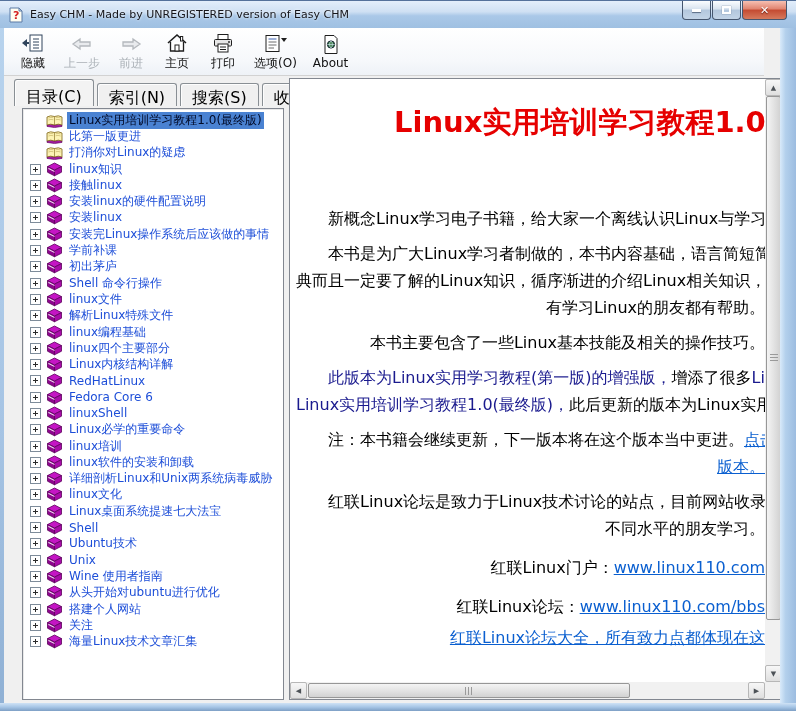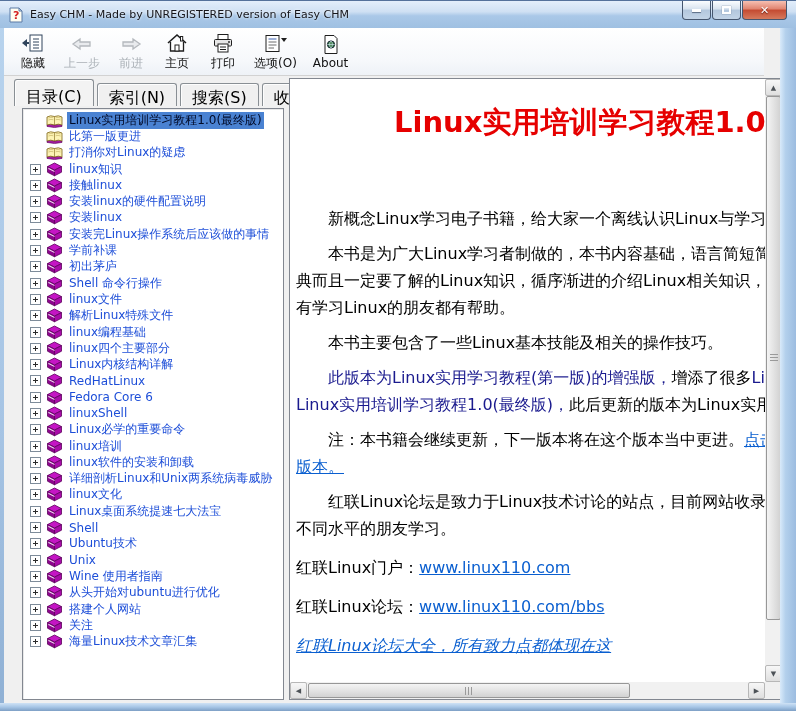--- a/index.html
+++ b/index.html
@@ -18,21 +18,21 @@
   .winbtns { position:absolute; top:0; right:9px; display:flex; }
   .wbtn { height:19px; width:29px; margin-left:1px; border:1px solid #46566e; border-top:none;
     border-radius:0 0 4px 4px; display:flex; align-items:center; justify-content:center;
     background:linear-gradient(180deg,#fbfdff 0%,#d8e3ef 45%,#b3c7dd 50%,#c3d4e7 100%); }
   .wbtn.close { width:45px;
     background:linear-gradient(180deg,#f6c0b2 0%,#e0836f 45%,#c44a31 50%,#d67a5d 100%); }
   .glyph-min { width:9px; height:3px; background:#fff; box-shadow:0 1px 1px #5a6c84; }
   .glyph-max { width:9px; height:8px; border:2px solid #fff; box-shadow:0 0 1px #5a6c84; }
   .glyph-close { color:#fff; font-size:11px; font-weight:bold; text-shadow:0 1px 1px #6b2114; line-height:1; }
 
-  .client { position:absolute; left:4px; top:28px; width:776px; height:675px; background:#f0f0f0; }
+  .client { position:absolute; left:4px; top:28px; width:776px; height:675px; background:#f0f0f0;text-align:right; }
   .win-right { position:absolute; right:0; top:28px; width:16px; height:675px;
     background:linear-gradient(90deg,#d9eafa 0%,#b3d0ec 35%,#9cbce0 100%); }
   .win-bottom { position:absolute; left:0; bottom:0; width:796px; height:8px;
     background:linear-gradient(180deg,#cfe2f5 0%,#a7c6e6 50%,#7d9fc5 100%); }
 
   
   .toolbar { position:absolute; left:0; top:0; width:760px; height:48px;
     background:linear-gradient(180deg,#ffffff 0%,#f6f8fb 70%,#eef2f7 100%);
     border-bottom:1px solid #d2d2d2; display:flex; align-items:center; padding-left:6px; }
   .tbtn { min-width:46px; padding:0 7px; height:44px; display:flex; flex-direction:column;
@@ -548,21 +548,21 @@
           <div class="line"><span class="s-n">有学习Linux的朋友都有帮助。</span></div>
           <div class="line para"><span class="s-n">　　本书主要包含了一些Linux基本技能及相关的操作技巧。</span></div>
           <div class="line para"><span class="s-n">　　</span><span class="s-navy">此版本为Linux实用学习教程(第一版)的增强版，</span><span class="s-n">增添了很多</span><span class="s-navy">Linux知识，改名为</span></div>
           <div class="line"><span class="s-navy">Linux实用培训学习教程1.0(最终版)，</span><span class="s-n">此后更新的版本为Linux实用学习教程</span></div>
           <div class="line para"><span class="s-n">　　注：本书籍会继续更新，下一版本将在这个版本当中更进。</span><span class="s-link">点击查看最新</span></div>
           <div class="line"><span class="s-link">版本。</span></div>
           <div class="line para"><span class="s-n">　　红联Linux论坛是致力于Linux技术讨论的站点，目前网站收录的文章适合</span></div>
           <div class="line"><span class="s-n">不同水平的朋友学习。</span></div>
           <div class="line para" style="margin-top: 12px;"><span class="s-n">红联Linux门户：</span><span class="s-link">www.linux110.com</span></div>
           <div class="line para" style="margin-top: 12px;"><span class="s-n">红联Linux论坛：</span><span class="s-link">www.linux110.com/bbs</span></div>
-          <div class="line para" style="margin-top: 12px; font-style: italic;"><span class="s-link">红联Linux论坛大全，所有致力点都体现在这</span></div>
+          <div class="line para" style="margin-top: 4px;"><span class="s-link">红联Linux论坛大全，所有致力点都体现在这</span></div>
         </div>
 
       <div class="vscroll">
         <div class="sbtn up">▲</div>
         <div class="vthumb"></div>
         <div class="sbtn down">▼</div>
       </div>
       <div class="hscroll">
         <div class="sbtn left">◀</div>
         <div class="hthumb"></div>

